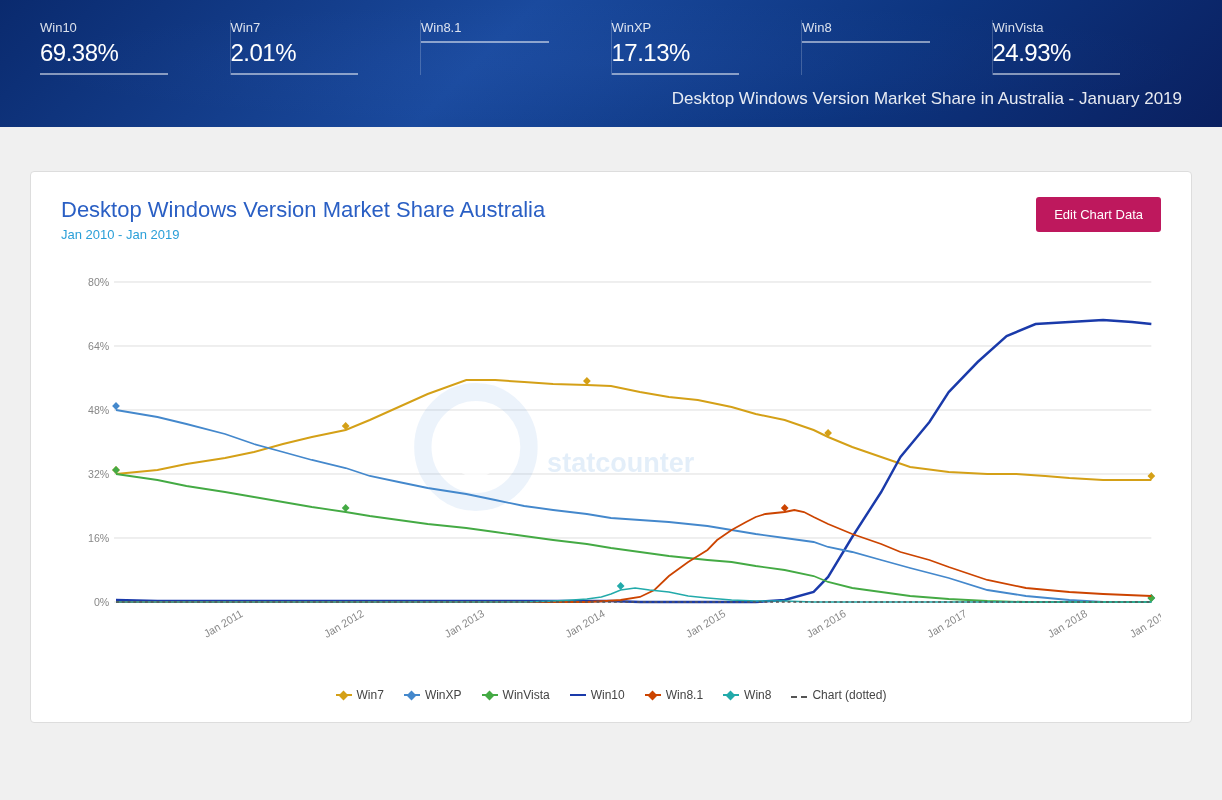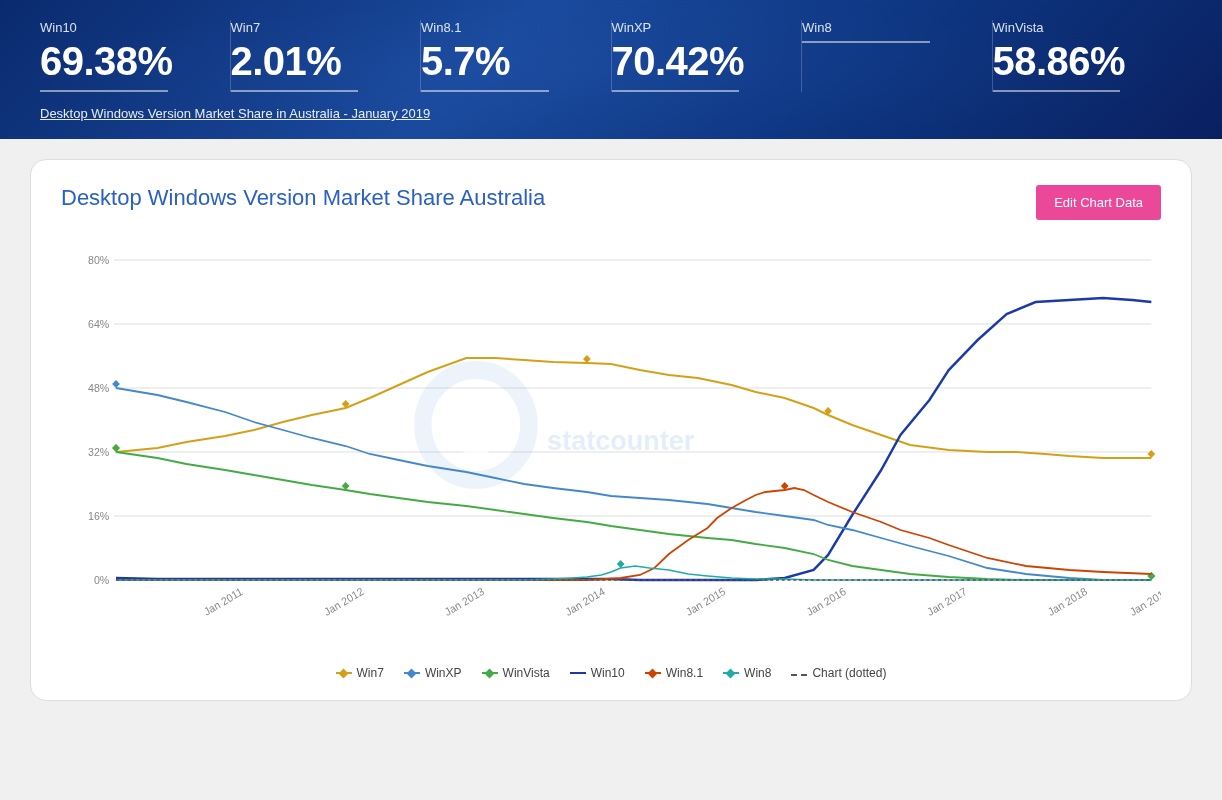--- a/index.html
+++ b/index.html
@@ -31,68 +31,68 @@
       flex: 1;
     }
     .stat-item:last-child { border-right: none; }
     .stat-label {
       color: rgba(255,255,255,0.85);
       font-size: 13px;
       margin-bottom: 4px;
     }
     .stat-value {
       color: #ffffff;
-      font-size: 40px;
-      font-weight: 700;
+      font-size: 24px;
+      font-weight: 400;
       letter-spacing: -0.5px;
     }
     .stat-underline {
       height: 2px;
       background: rgba(255,255,255,0.5);
       margin-top: 6px;
       width: 80%;
     }
     .header-subtitle {
-      text-align: left;
+      text-align: right;
       color: rgba(255,255,255,0.9);
-      font-size: 13px;
+      font-size: 17px;
       margin-top: 14px;
       position: relative;
       z-index: 1;
-      text-decoration: underline;
     }
 
     
     .main-content {
       padding: 20px 30px;
     }
     .chart-container {
       background: #ffffff;
       border: 1px solid #ddd;
-      border-radius: 16px;
+      border-radius: 4px;
       padding: 25px 30px 20px;
+      margin-top: 24px;
     }
     .chart-header {
       display: flex;
       justify-content: space-between;
       align-items: flex-start;
       margin-bottom: 10px;
     }
     .chart-title {
       color: #2a5fc4;
       font-size: 22px;
       font-weight: 400;
     }
     .chart-subtitle {
       color: #2a9fd8;
       font-size: 13px;
       margin-top: 4px;
     }
     .edit-button {
-      background: #ec4899;
+      background: #be185d;
       color: white;
       border: none;
       padding: 10px 18px;
       font-size: 13px;
       cursor: pointer;
       border-radius: 3px;
       white-space: nowrap;
       font-weight: 500;
     }
 
@@ -145,46 +145,46 @@
       <div class="stat-value">69.38%</div>
       <div class="stat-underline"></div>
     </div>
       <div class="stat-item">
       <div class="stat-label">Win7</div>
       <div class="stat-value">2.01%</div>
       <div class="stat-underline"></div>
     </div>
       <div class="stat-item">
       <div class="stat-label">Win8.1</div>
-      <div class="stat-value">5.7%</div>
       <div class="stat-underline"></div>
     </div>
       <div class="stat-item">
       <div class="stat-label">WinXP</div>
-      <div class="stat-value">70.42%</div>
+      <div class="stat-value">17.13%</div>
       <div class="stat-underline"></div>
     </div>
       <div class="stat-item">
       <div class="stat-label">Win8</div>
       <div class="stat-underline"></div>
     </div>
       <div class="stat-item">
       <div class="stat-label">WinVista</div>
-      <div class="stat-value">58.86%</div>
+      <div class="stat-value">24.93%</div>
       <div class="stat-underline"></div>
     </div>
     </div>
   <div class="header-subtitle">Desktop Windows Version Market Share in Australia - January 2019</div>
 </div>
 
 <div class="main-content">
   <div class="chart-container">
     <div class="chart-header">
       <div>
         <div class="chart-title">Desktop Windows Version Market Share Australia</div>
+        <div class="chart-subtitle">Jan 2010 - Jan 2019</div>
       </div>
       <button class="edit-button">Edit Chart Data</button>
     </div>
 
     <div class="chart-svg-wrapper">
       <svg class="chart" viewBox="0 0 1140 420" preserveAspectRatio="none">
 
         <line x1="55" y1="30" x2="1130" y2="30" stroke="#ddd" stroke-width="1"></line>
         <line x1="55" y1="94" x2="1130" y2="94" stroke="#ddd" stroke-width="1"></line>
         <line x1="55" y1="158" x2="1130" y2="158" stroke="#ddd" stroke-width="1"></line>

